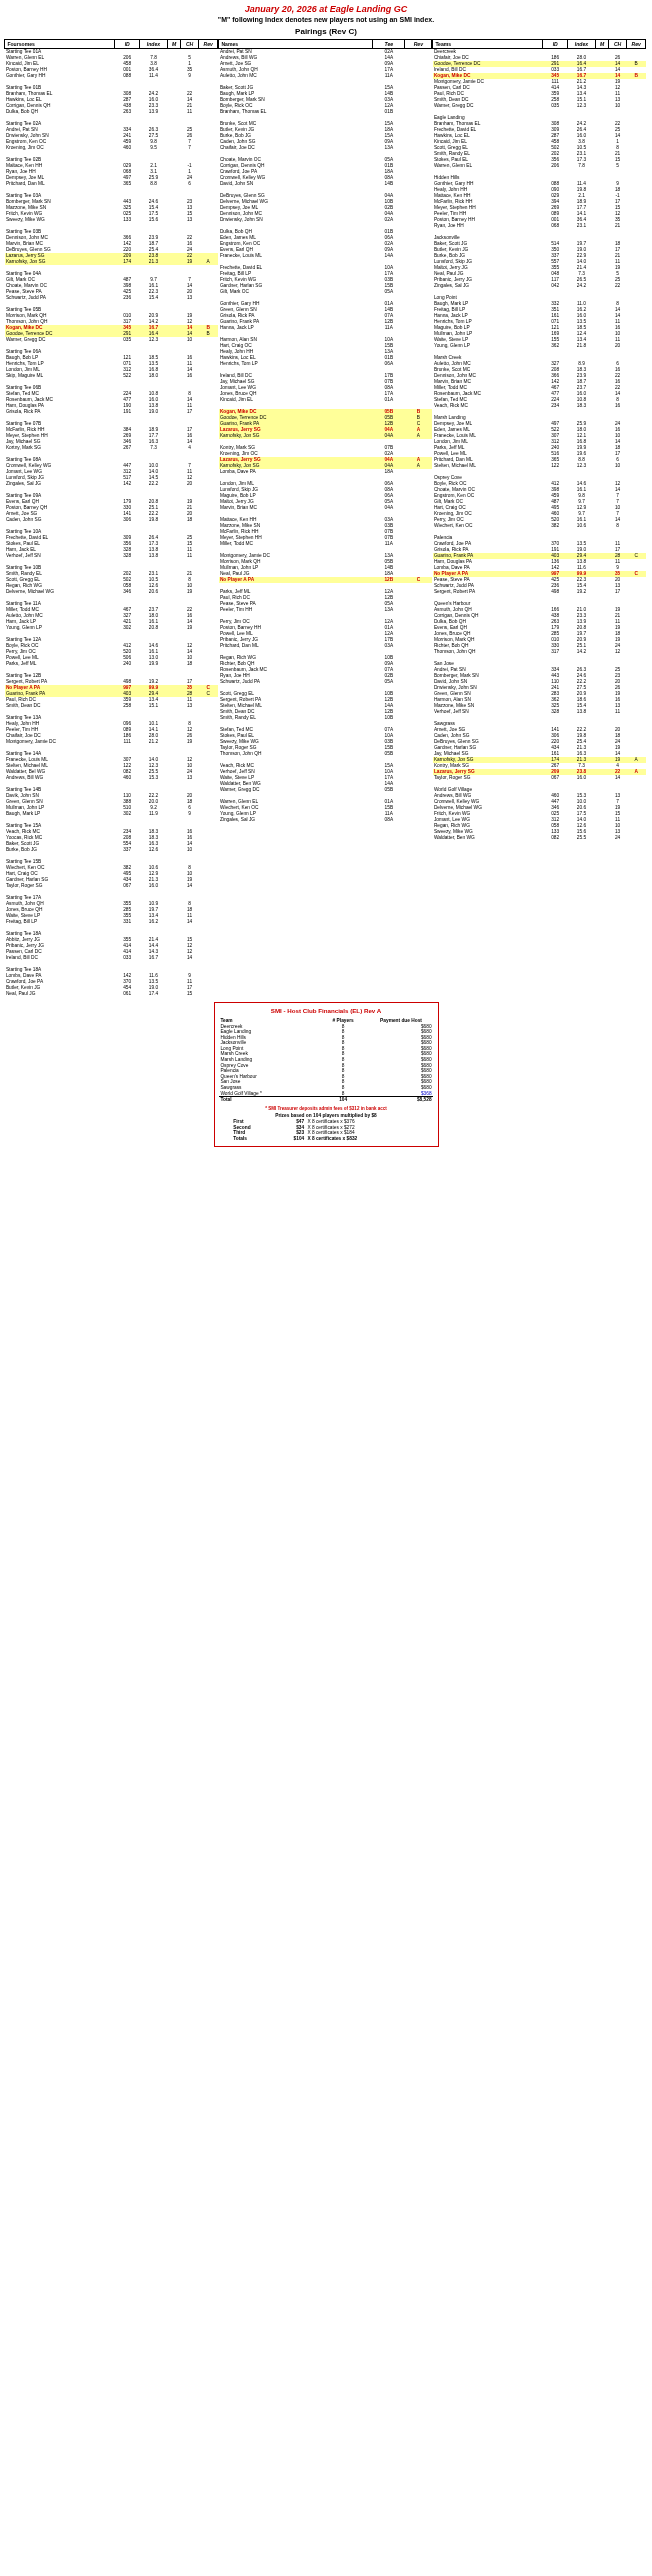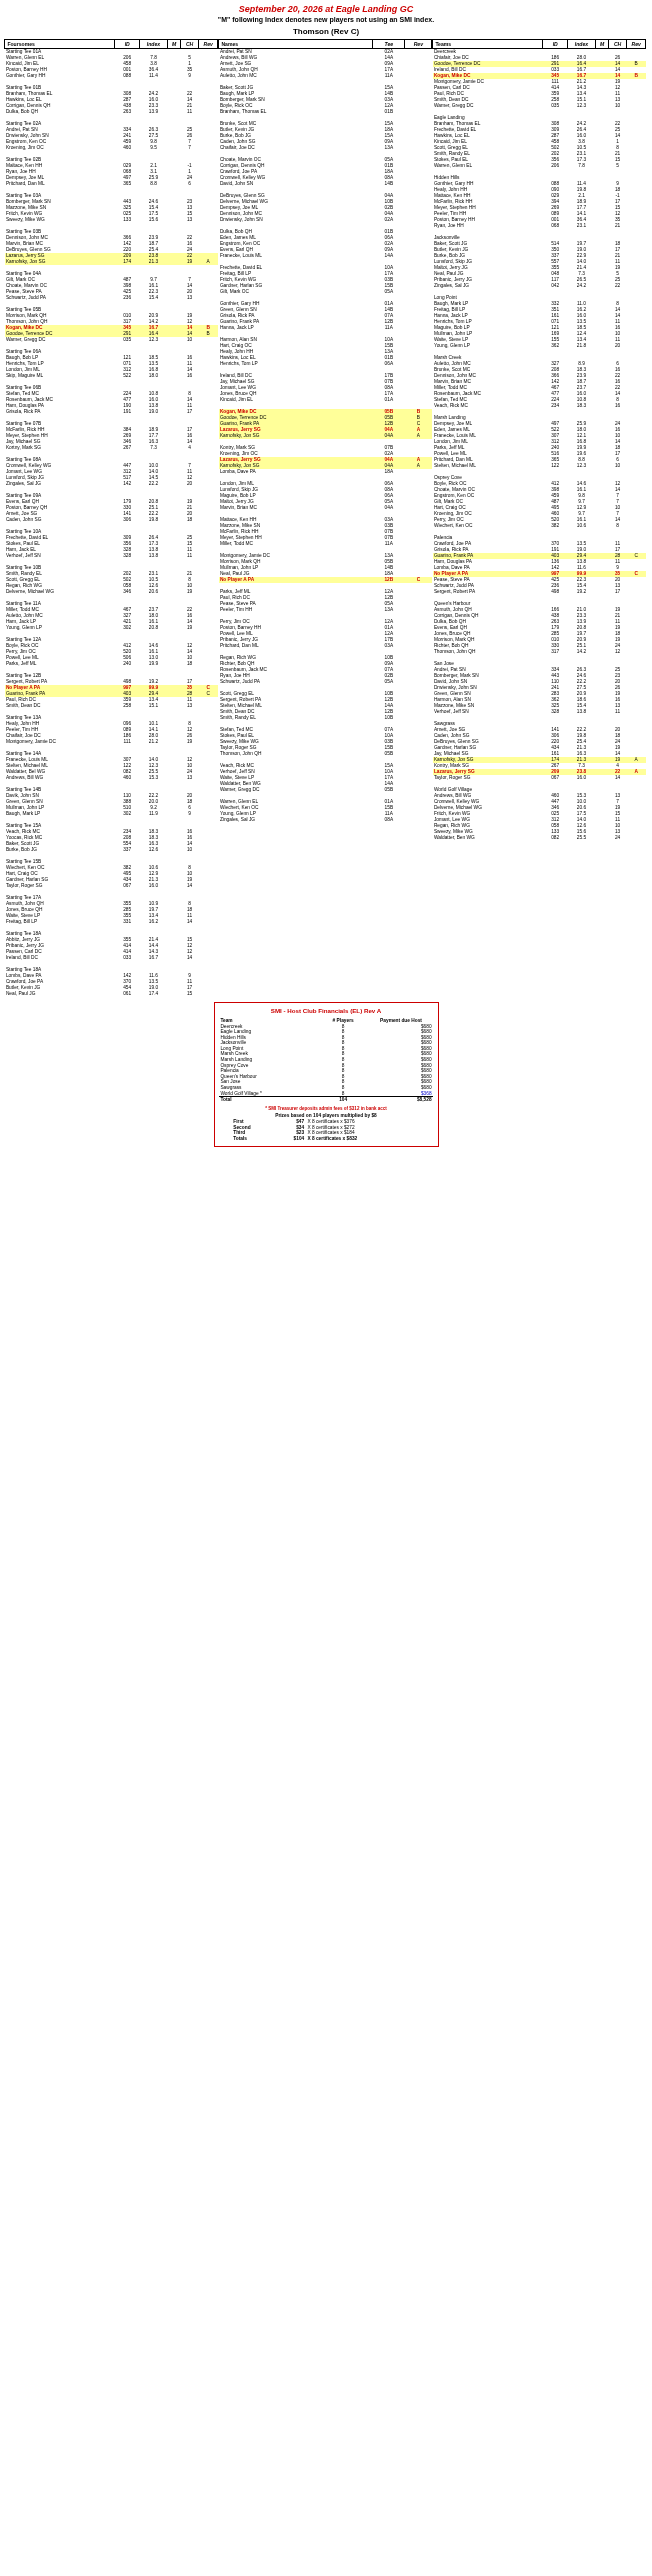--- a/index.html
+++ b/index.html
@@ -74,23 +74,23 @@
   table.prz td.m { text-align: left; }
   .blue { color: #0000cc; }
   .grandtot td { font-weight: bold; }
 </style>
 </head>
 <body>
 
 <div class="page">
 
   <div class="hdr">
-    <div class="title1">September 20, 2026 at Eagle Landing GC</div>
+    <div class="title1">January 20, 2026 at Eagle Landing GC</div>
     <div class="title2">"M" following Index denotes new players not using an SMI index.</div>
-    <div class="title3">Thomson (Rev C)</div>
+    <div class="title3">Pairings (Rev C)</div>
   </div>
 
   <div class="cols">
 
     <div class="col colA">
       <table class="grid">
         <thead>
           <tr>
             <th class="lft" style="width:80px">Foursomes</th>
             <th style="width:18px">ID</th>

